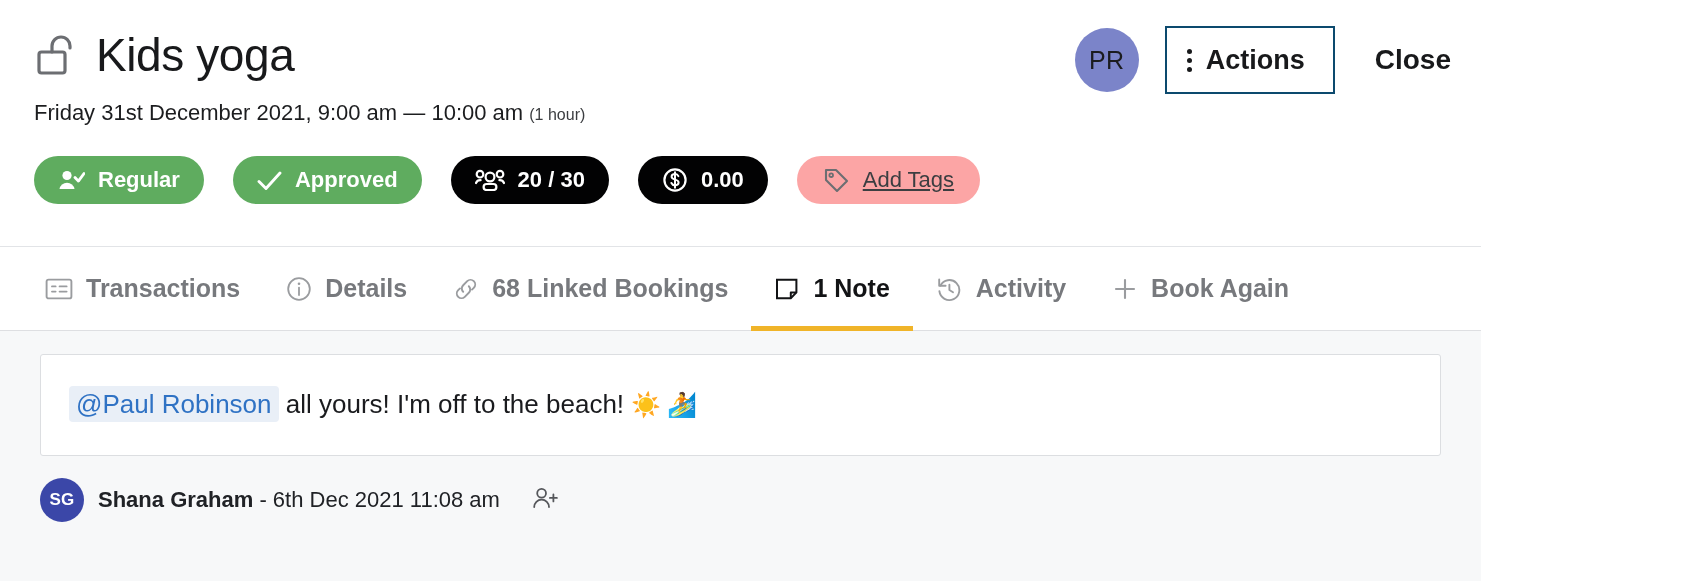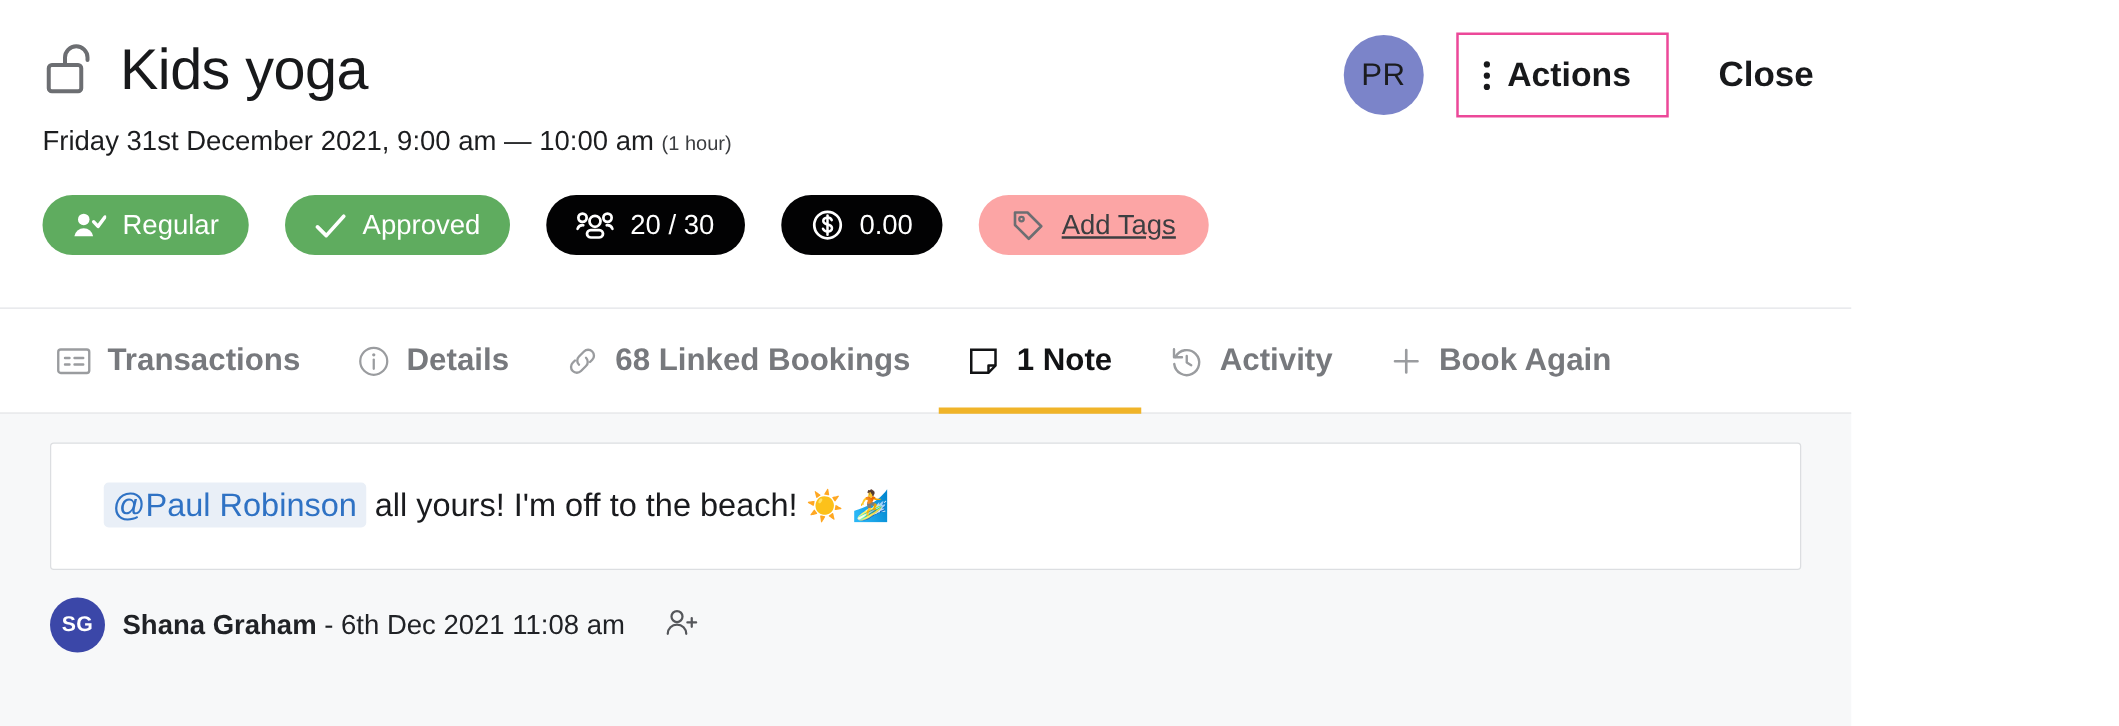--- a/index.html
+++ b/index.html
@@ -67,21 +67,21 @@
     border-radius: 50%;
     background: #7b84c9;
     color: #1b1c1f;
     display: flex; align-items: center; justify-content: center;
     font-size: 25px;
     font-weight: 400;
     letter-spacing: 0.4px;
     margin-right: 26px;
   }
   .actions-btn {
-    border: 2px solid #ec4899;
+    border: 2px solid #0c4a6e;
     background: #ffffff;
     height: 68px;
     padding: 0 28px 0 20px;
     display: flex;
     align-items: center;
     gap: 14px;
     cursor: pointer;
   }
   .actions-btn .label {
     font-size: 27px;
@@ -108,21 +108,21 @@
     margin-top: 30px;
   }
   .pill {
     display: inline-flex;
     align-items: center;
     gap: 13px;
     height: 48px;
     padding: 0 24px;
     border-radius: 24px;
     font-size: 22px;
-    font-weight: 400;
+    font-weight: 700;
     white-space: nowrap;
     cursor: pointer;
   }
   .pill.green { background: #5fac5f; color: #ffffff; }
   .pill.dark  { background: #020203; color: #ffffff; align-items: center; }
   .pill.gray  { background: #fca5a5; color: #3c3e41; font-weight: 400; padding: 0 26px; text-decoration: underline; }
   .pill svg { display: block; flex: 0 0 auto; }
 
   
   .tabs {
@@ -165,21 +165,21 @@
     padding: 23px 40px 0 40px;
     overflow: hidden;
   }
   .note-card {
     background: #ffffff;
     border: 1px solid #dcdee1;
     border-radius: 3px;
     min-height: 102px;
     display: flex;
     align-items: center;
-    padding: 0 42px;
+    padding: 0 28px;
   }
   .note-text {
     font-size: 26px;
     color: #1a1b1e;
     line-height: 1.3;
     white-space: nowrap;
   }
   .mention {
     background: #e9eff7;
     color: #2f72c4;

